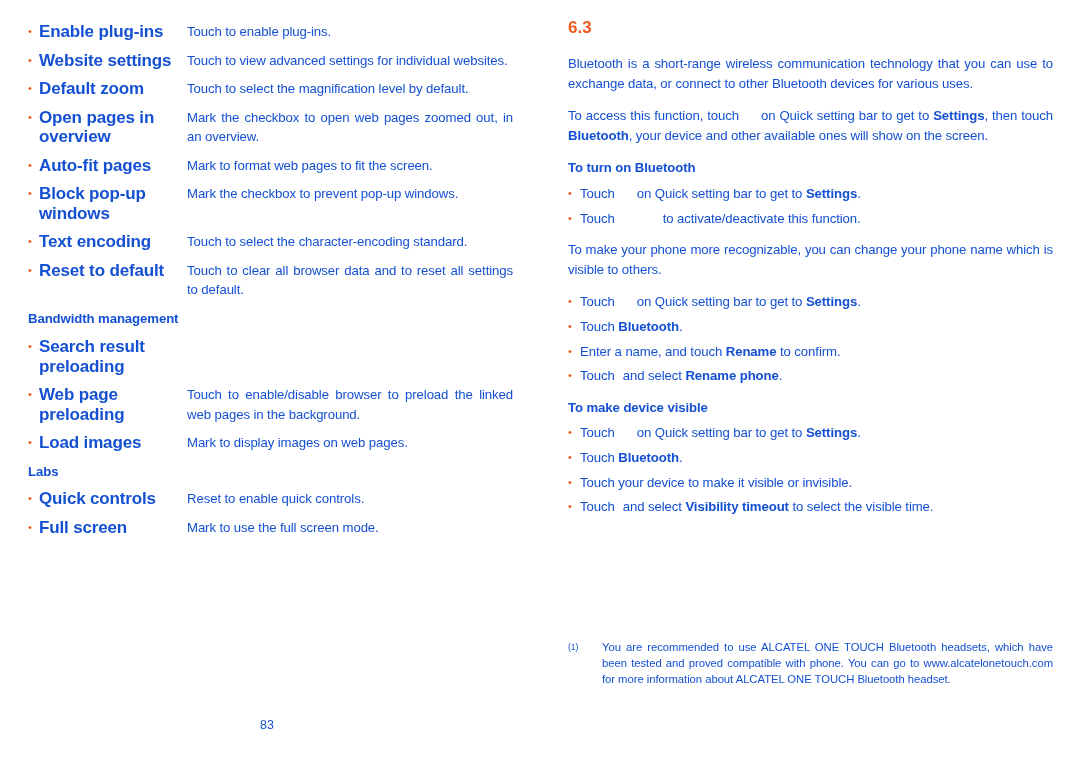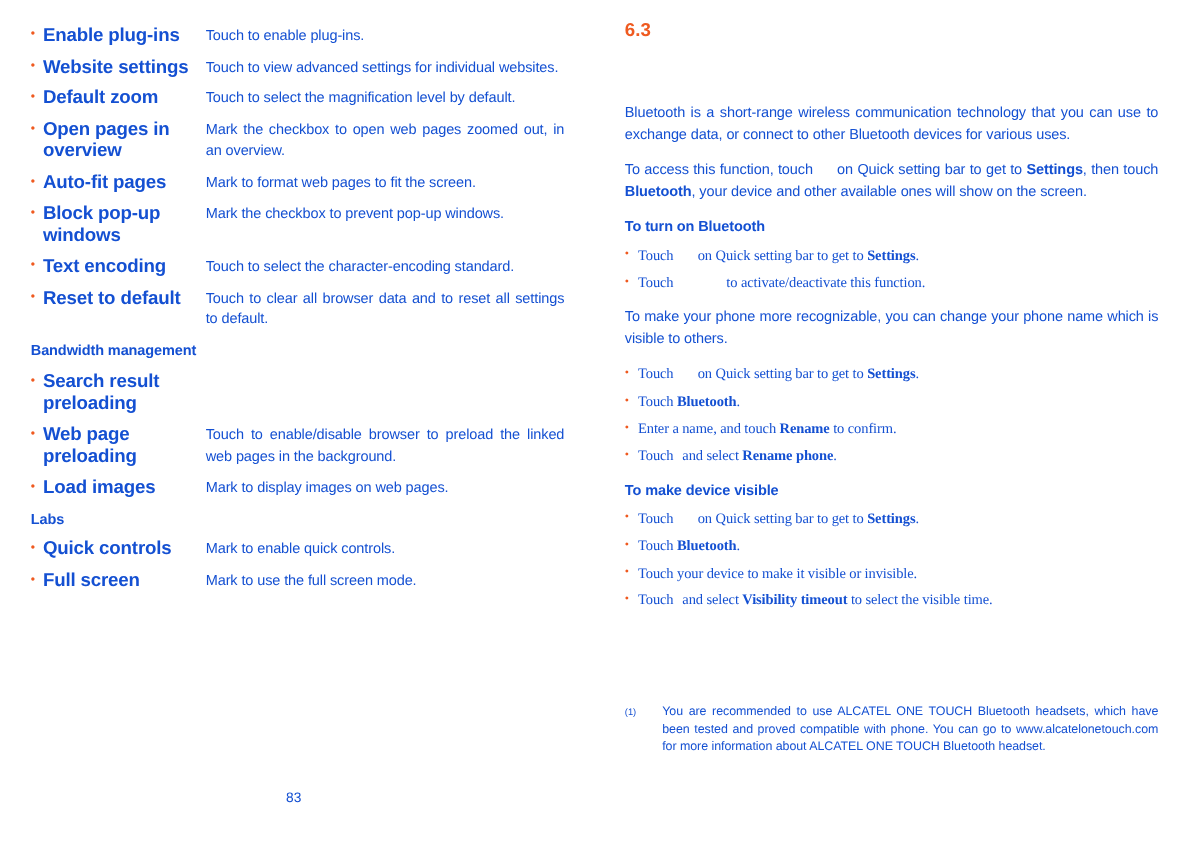--- a/index.html
+++ b/index.html
@@ -74,23 +74,22 @@
     font-size: 13.2px;
     line-height: 19.5px;
     margin: 4px 0 9px 0;
     letter-spacing: -0.1px;
   }
   .subhead.tight { margin-top: 0px; margin-bottom: 8px; }
 
   
   .chapter-head {
     display: flex;
-    align-items: flex-start;
+    align-items: flex-end;
     margin-bottom: 16px;
-    flex-direction: column;
   }
   .chapter-num {
     color: #ef5a20;
     font-weight: bold;
     font-size: 17px;
     width: 58px;
     flex: 0 0 58px;
   }
   .chapter-title {
     font-weight: bold;
@@ -126,21 +125,20 @@
     padding: 0;
   }
   ul.blist.tail { margin-bottom: 13px; }
   ul.blist li {
     position: relative;
     padding-left: 12px;
     font-size: 13.2px;
     line-height: 19.6px;
     margin-bottom: 5px;
     letter-spacing: -0.1px;
-    font-family: Liberation Serif, serif;
   }
   ul.blist li::before {
     content: "\2022";
     position: absolute;
     left: 0;
     top: 0;
     color: #ef5a20;
     font-size: 11px;
   }
   
@@ -246,21 +244,21 @@
         <span class="term">Load images</span>
         <span class="desc nojust">Mark to display images on web pages.</span>
       </div>
     </div>
 
     <div class="subhead tight">Labs</div>
     <div>
       <div class="defrow">
         <span class="bullet">•</span>
         <span class="term">Quick controls</span>
-        <span class="desc nojust">Mark to enable quick controls.</span>
+        <span class="desc nojust">Reset to enable quick controls.</span>
       </div>
       <div class="defrow">
         <span class="bullet">•</span>
         <span class="term">Full screen</span>
         <span class="desc nojust">Mark to use the full screen mode.</span>
       </div>
     </div>
 
   </div>
   <div class="pagenum pagenum-left">83</div>

